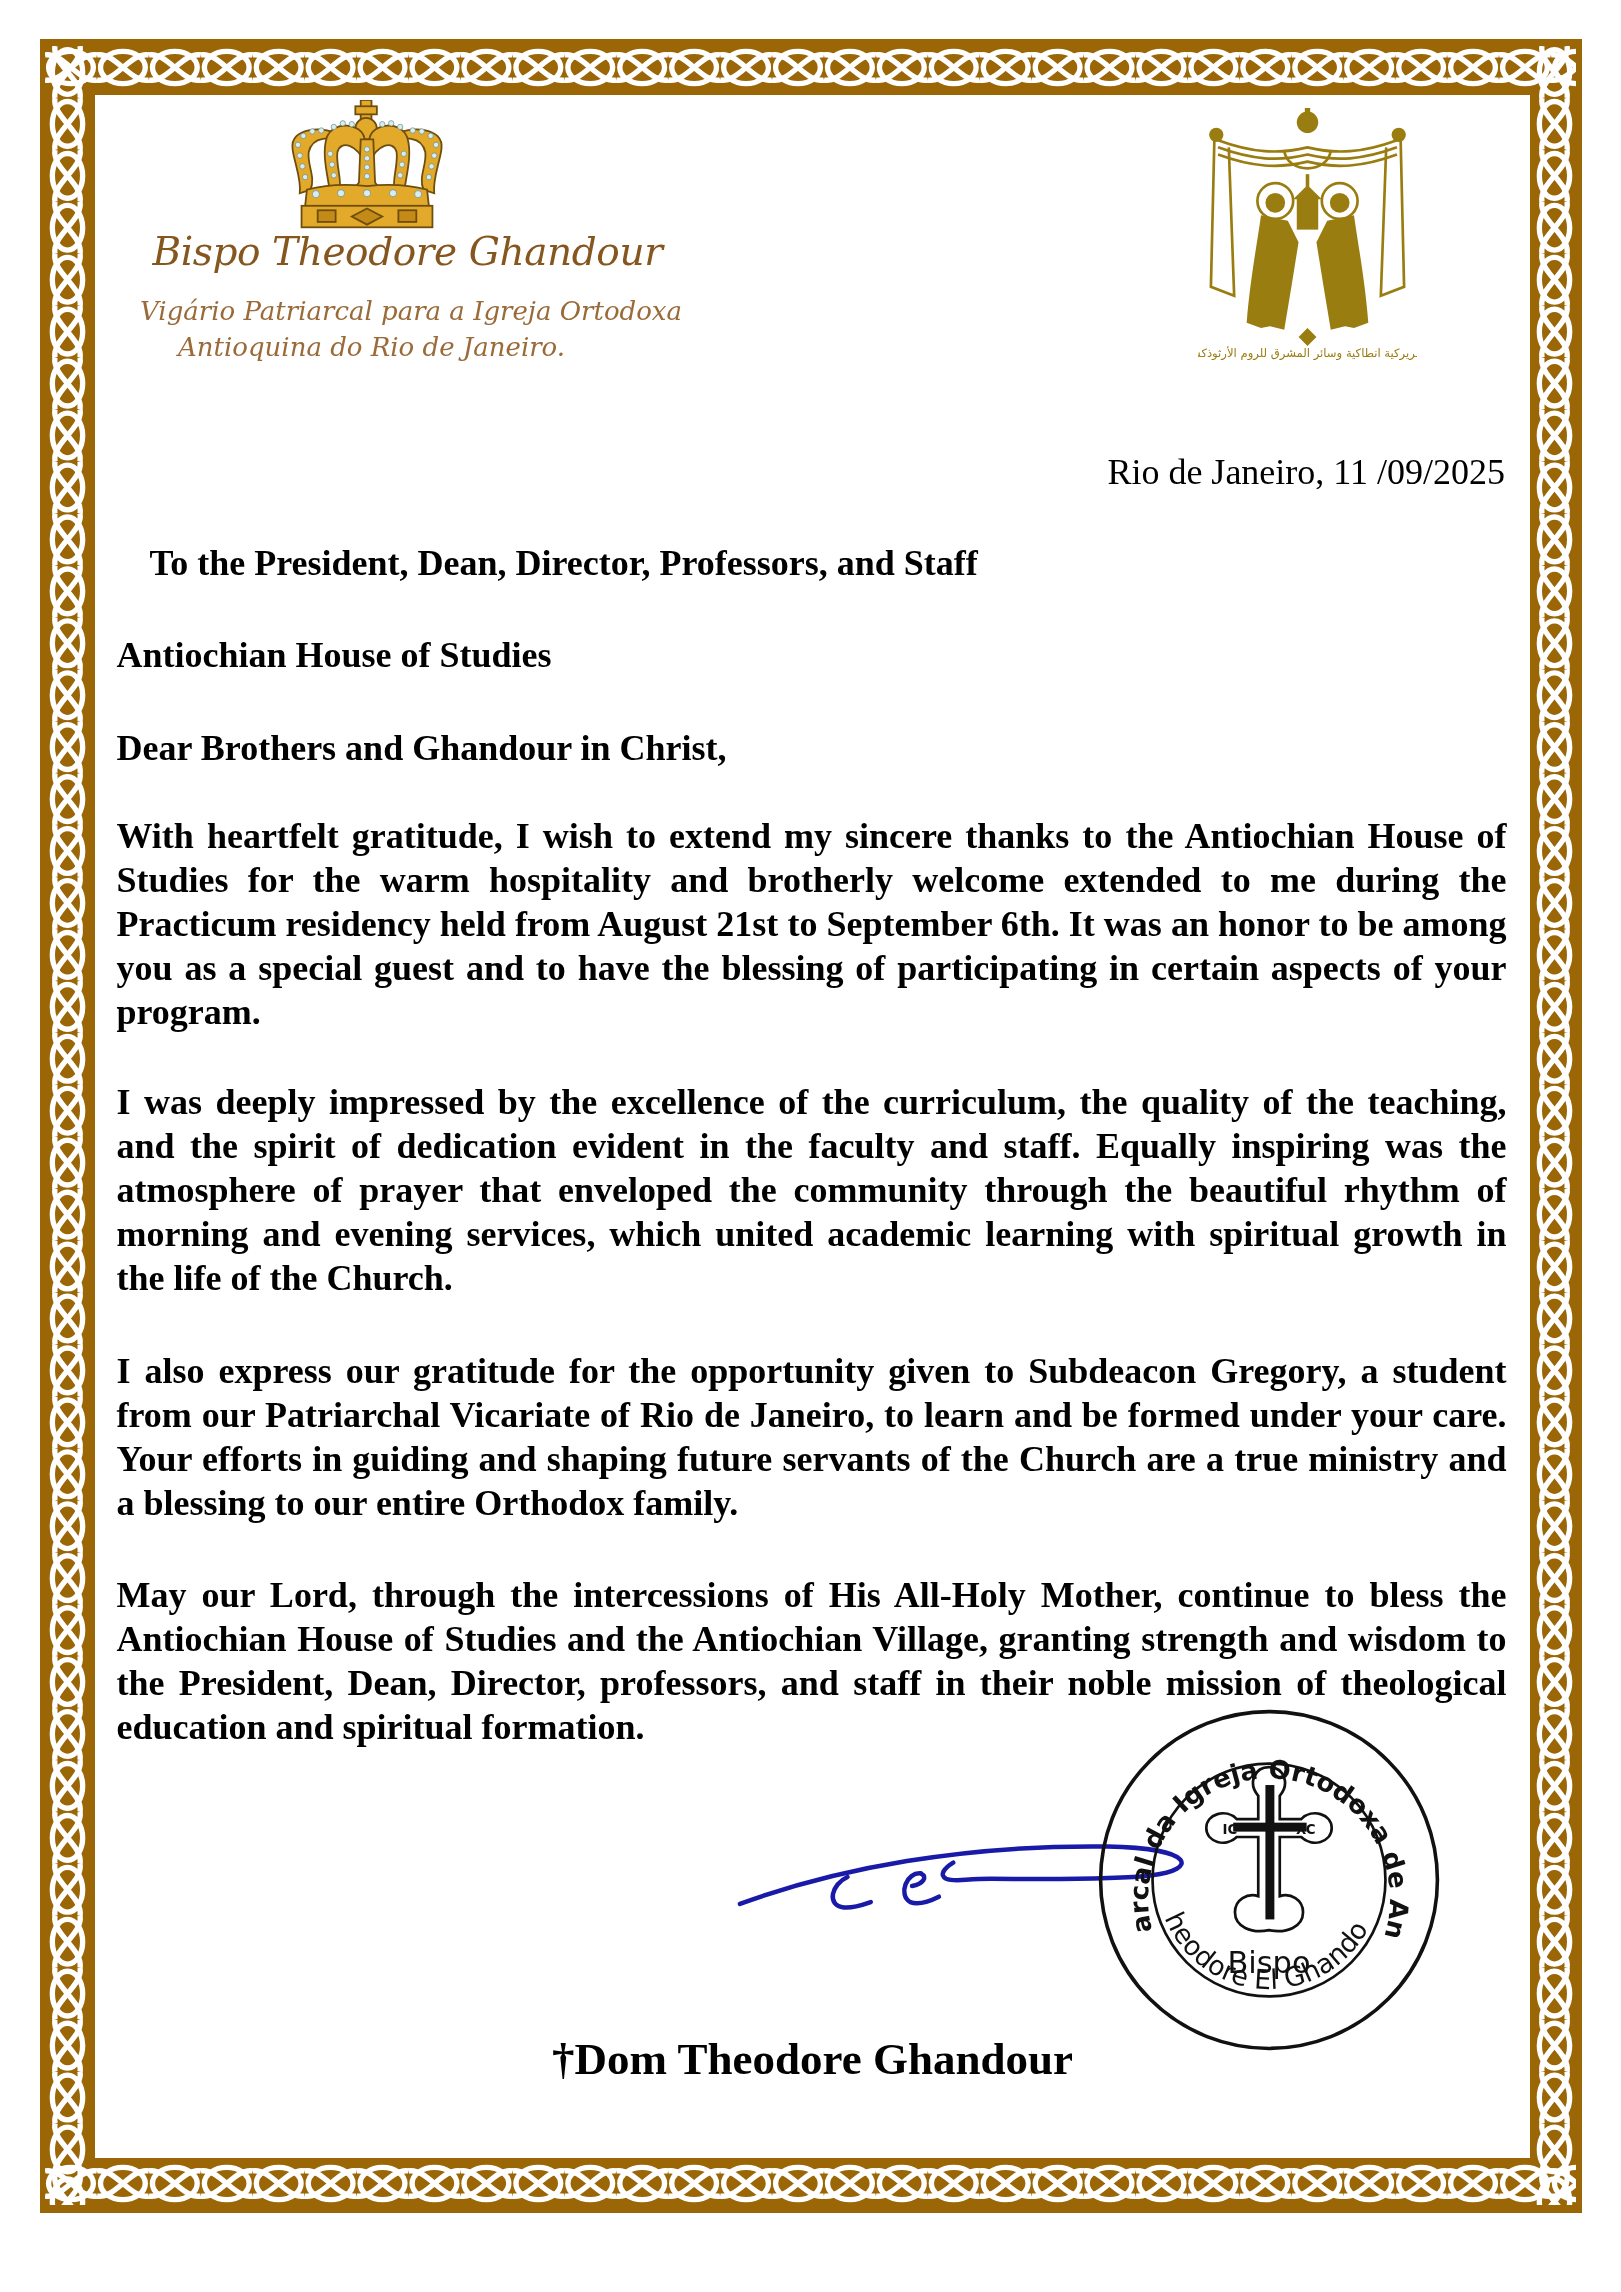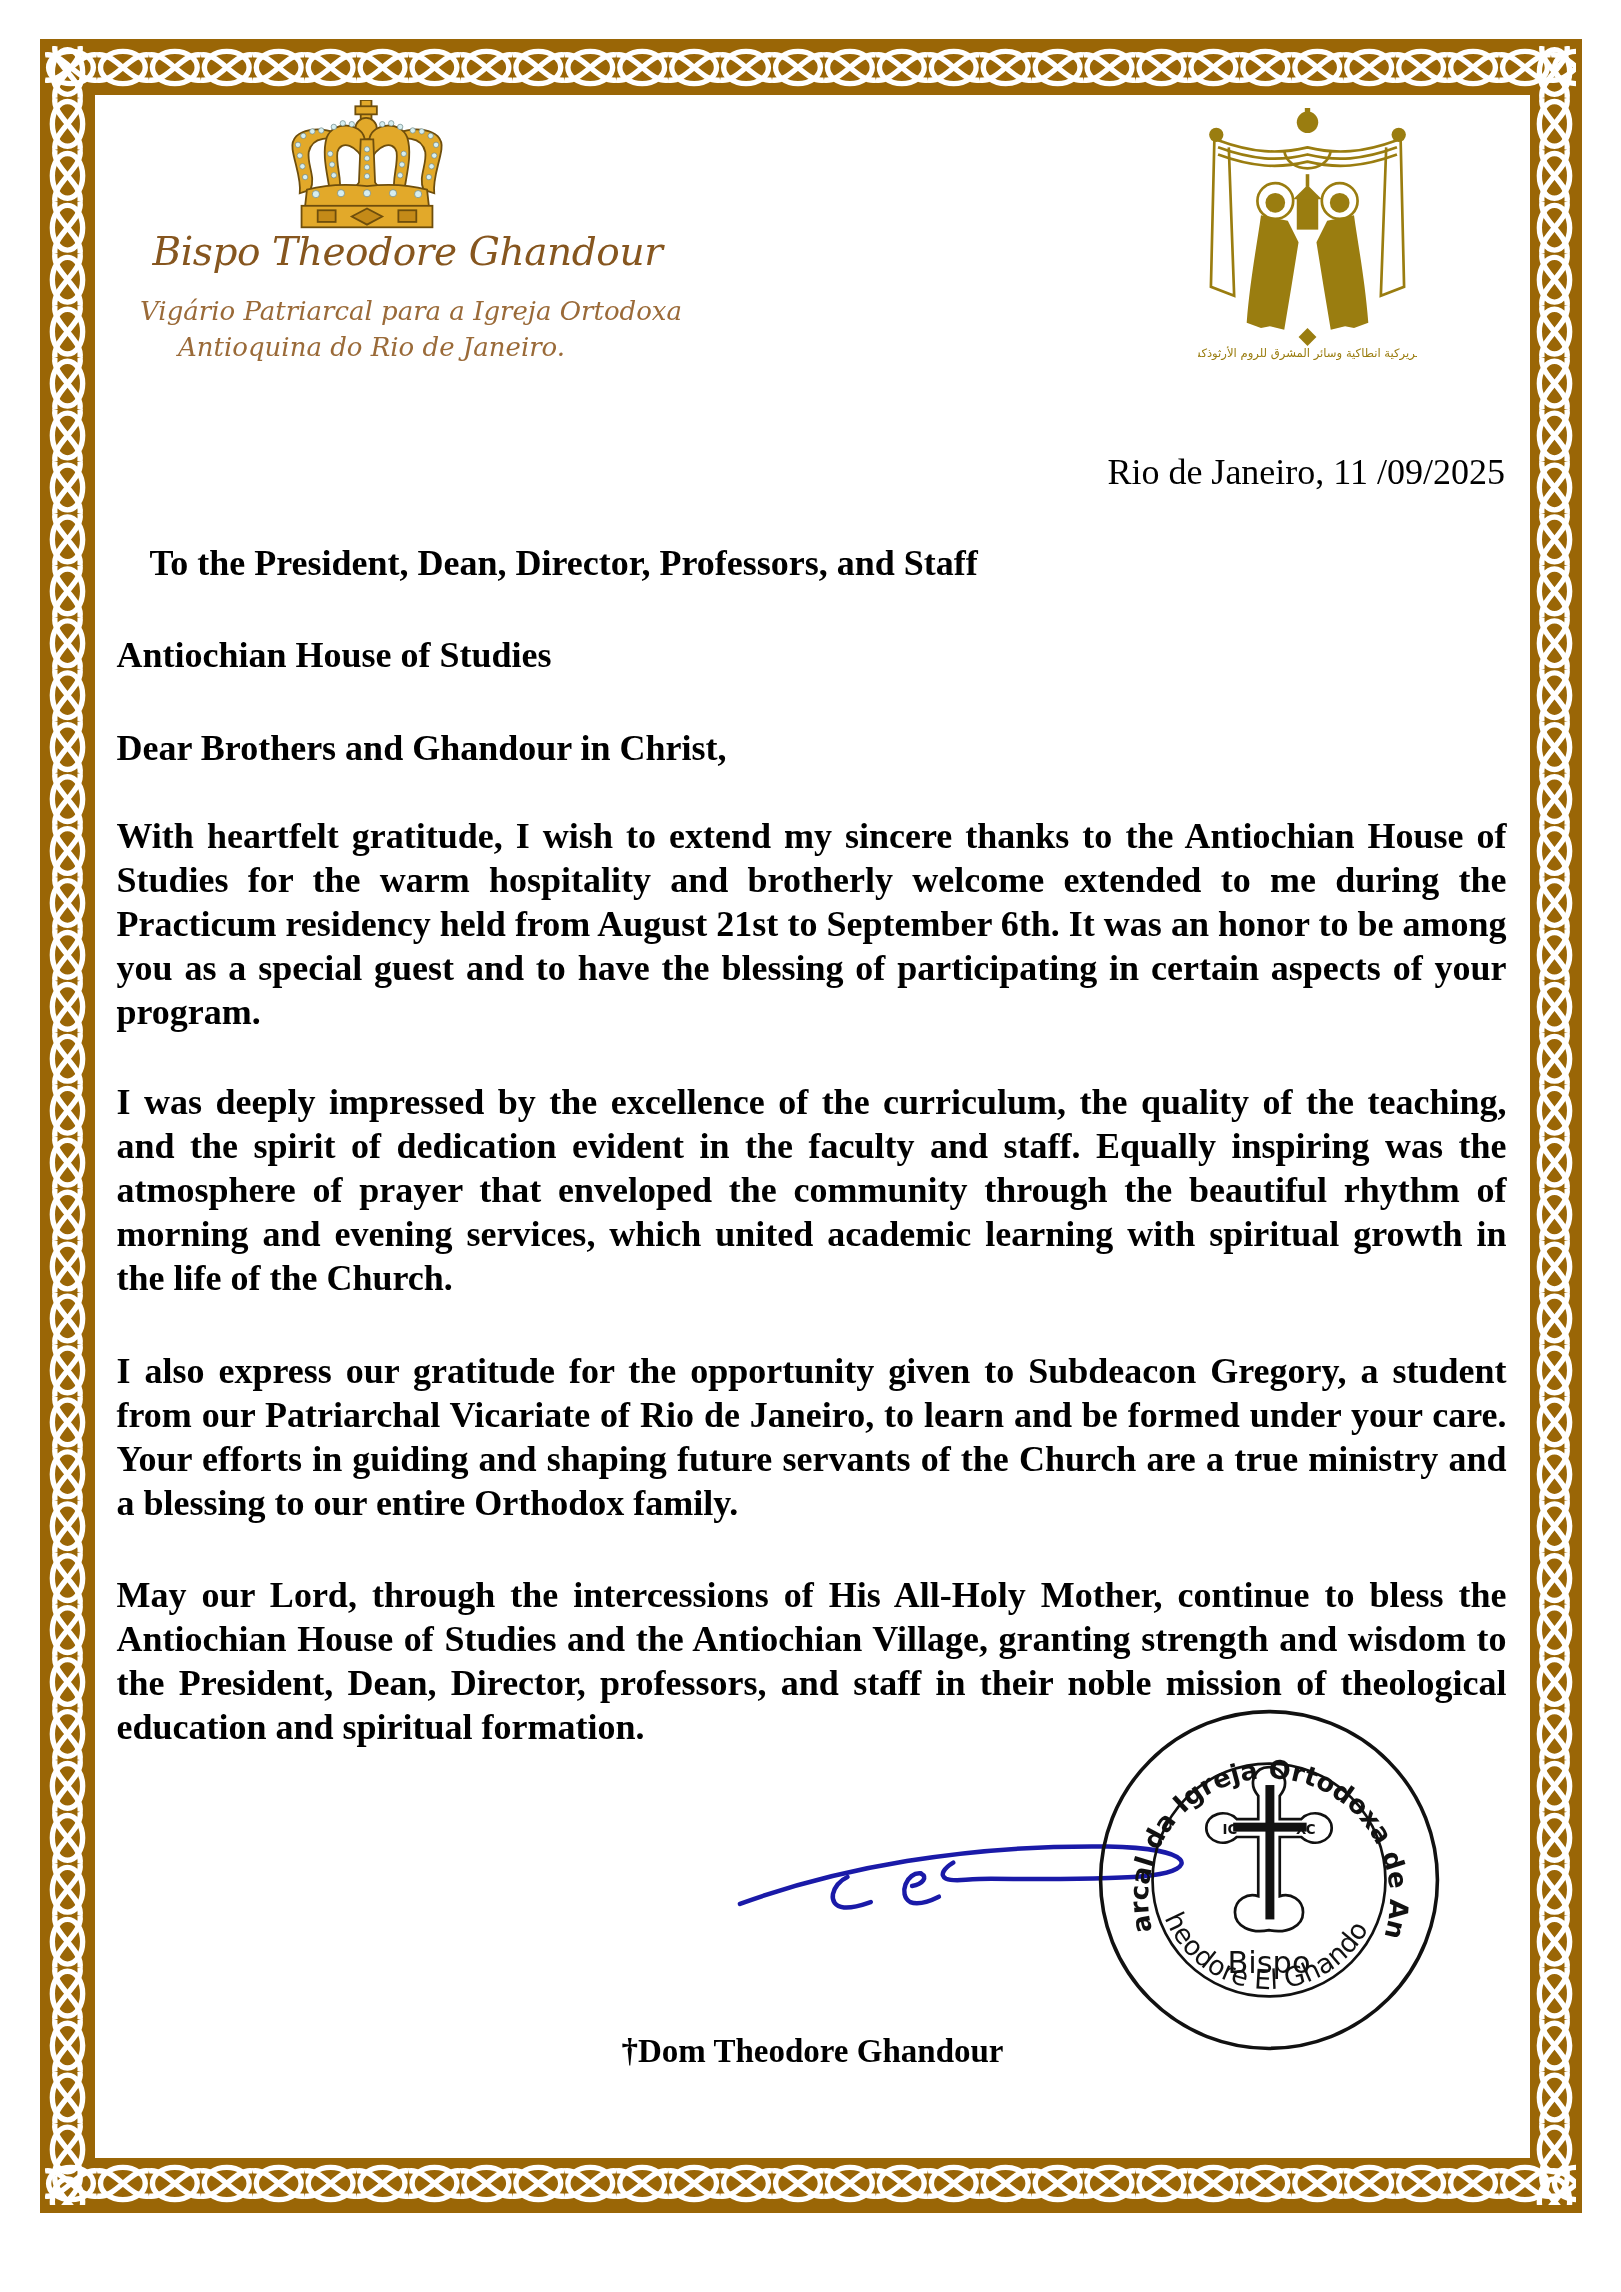--- a/index.html
+++ b/index.html
@@ -23,21 +23,21 @@
 
   
   .date { position: absolute; right: 25px; top: 356px; font-size: 36px; white-space: nowrap; }
   .addr { position: absolute; left: 21.5px; font-size: 36px; font-weight: bold; white-space: nowrap; }
   .para { position: absolute; left: 21.5px; width: 1390px; font-size: 36px; font-weight: bold; line-height: 44px; text-align: justify; }
 
   
   .signature { position: absolute; left: 636px; top: 1728px; width: 466px; height: 99px; }
   .seal { position: absolute; left: 1002px; top: 1613px; width: 344px; height: 344px; }
 
-  .signer { position: absolute; left: 0; width: 1435px; text-align: center; top: 1938px; font-size: 33px; font-weight: bold; }
+  .signer { position: absolute; left: 0; width: 1435px; text-align: center; top: 1938px; font-size: 45px; font-weight: bold; }
   .signer-title { position: absolute; left: 0; width: 1435px; text-align: center; top: 1981px; font-size: 33px; }
 </style>
 </head>
 <body>
 
 <div class="frame">
   <div class="knot-band" style="left:5.4px;top:7.2px;width:1531px;height:43px;">
     <svg id="knot-top" preserveAspectRatio="none" viewBox="0 0 1710 48">
         <g fill="none" stroke="#ffffff" stroke-width="6">
           <ellipse cx="29" cy="24" rx="25" ry="18"></ellipse>

